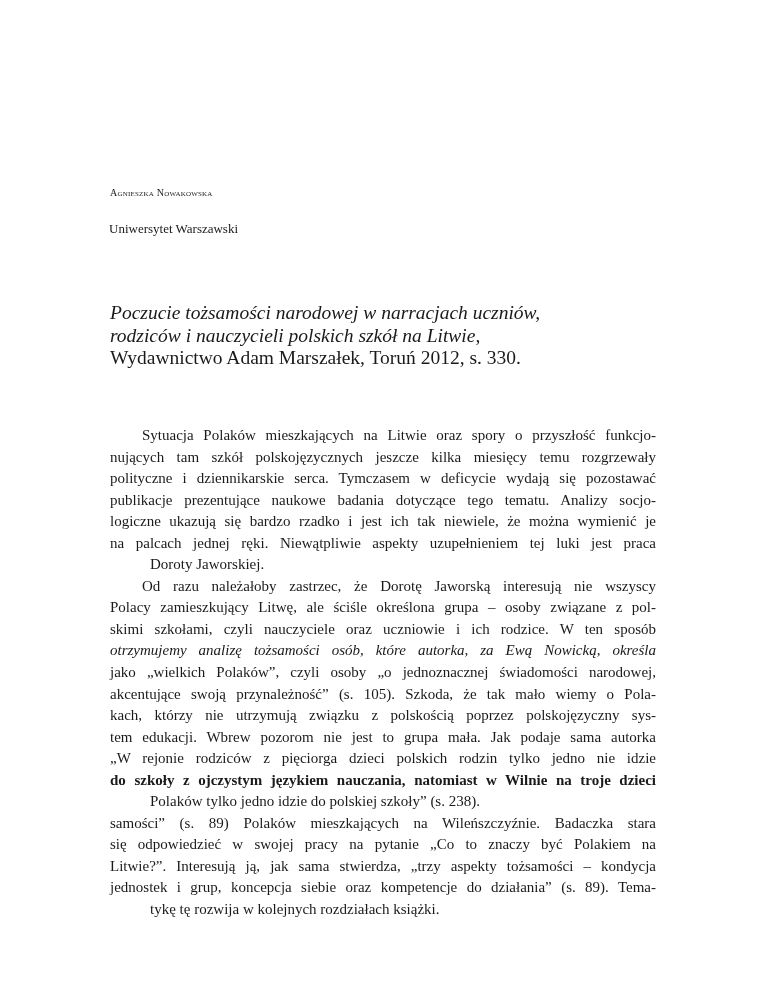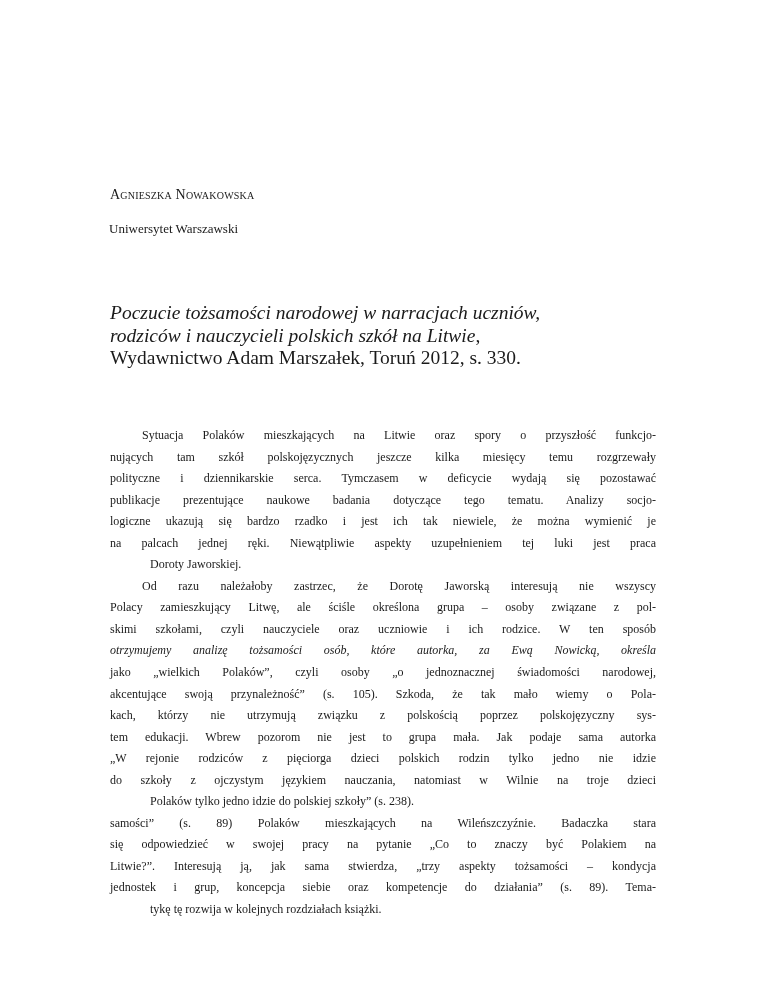--- a/index.html
+++ b/index.html
@@ -1,23 +1,23 @@
 <!DOCTYPE html>
 <html><head>
 <meta charset="utf-8">
 <style>
   html, body { margin: 0; padding: 0; background: #ffffff; }
   body { width: 768px; height: 994px; position: relative; overflow: hidden;
          font-family: "Liberation Serif", "DejaVu Serif", serif; color: #1a1a1a; }
-  .author { position: absolute; left: 110px; top: 187px; font-size: 14px; font-variant: small-caps; letter-spacing: 0.2px; }
+  .author { position: absolute; left: 110px; top: 187px; font-size: 10px; font-variant: small-caps; letter-spacing: 0.2px; }
   .affil { position: absolute; left: 109px; top: 221px; font-size: 13px; }
   .citation { position: absolute; left: 110px; top: 302px; font-size: 19.5px; line-height: 22.5px; }
   .citation .spaced { letter-spacing: 3px; }
   .citation .line { display: block; white-space: nowrap; }
-  .body { position: absolute; left: 110px; top: 425px; width: 546px; font-size: 12px; line-height: 21.55px; }
+  .body { position: absolute; left: 110px; top: 425px; width: 546px; font-size: 15px; line-height: 21.55px; }
   .body .l { display: block; text-align: justify; text-align-last: justify; white-space: nowrap; }
   .body .l.last { text-align-last: left; margin-left: 40px; }
   .body .l.ind { padding-left: 32px; }
 </style>
 </head>
 <body>
 
 <div class="author">Agnieszka Nowakowska</div>
 <div class="affil">Uniwersytet Warszawski</div>
 
@@ -37,20 +37,20 @@
     <span class="l last">Doroty Jaworskiej.</span>
     <span class="l ind" style="display: block; word-spacing: 3.88889px;">Od razu należałoby zastrzec, że Dorotę Jaworską interesują nie wszyscy</span>
     <span class="l" style="display: block; word-spacing: 1.09091px;">Polacy zamieszkujący Litwę, ale ściśle określona grupa – osoby związane z pol-</span>
     <span class="l" style="display: block; word-spacing: 3px;">skimi szkołami, czyli nauczyciele oraz uczniowie i ich rodzice. W ten sposób</span>
     <span class="l" style="display: block; word-spacing: 2.22222px; font-style: italic;">otrzymujemy analizę tożsamości osób, które autorka, za Ewą Nowicką, określa</span>
     <span class="l" style="display: block; word-spacing: 0.875px;">jako „wielkich Polaków”, czyli osoby „o jednoznacznej świadomości narodowej,</span>
     <span class="l" style="display: block; word-spacing: 1.90909px;">akcentujące swoją przynależność” (s. 105). Szkoda, że tak mało wiemy o Pola-</span>
     <span class="l" style="display: block; word-spacing: 3.11111px;">kach, którzy nie utrzymują związku z polskością poprzez polskojęzyczny sys-</span>
     <span class="l" style="display: block; word-spacing: 1.91667px;">tem edukacji. Wbrew pozorom nie jest to grupa mała. Jak podaje sama autorka</span>
     <span class="l" style="display: block; word-spacing: 2.90909px;">„W rejonie rodziców z pięciorga dzieci polskich rodzin tylko jedno nie idzie</span>
-    <span class="l" style="display: block; word-spacing: 2.45455px;">do szkoły z ojczystym językiem nauczania, natomiast w Wilnie na troje dzieci</span>
+    <span class="l" style="display: block; word-spacing: 2.45455px; font-weight: bold;">do szkoły z ojczystym językiem nauczania, natomiast w Wilnie na troje dzieci</span>
     <span class="l last">Polaków tylko jedno idzie do polskiej szkoły” (s. 238).</span>
     <span class="l" style="display: block; word-spacing: 4.75px;">samości” (s. 89) Polaków mieszkających na Wileńszczyźnie. Badaczka stara</span>
     <span class="l" style="display: block; word-spacing: 3.41667px;">się odpowiedzieć w swojej pracy na pytanie „Co to znaczy być Polakiem na</span>
     <span class="l" style="display: block; word-spacing: 1.2px;">Litwie?”. Interesują ją, jak sama stwierdza, „trzy aspekty tożsamości – kondycja</span>
     <span class="l" style="display: block; word-spacing: 0.909091px;">jednostek i grup, koncepcja siebie oraz kompetencje do działania” (s. 89). Tema-</span>
     <span class="l last">tykę tę rozwija w kolejnych rozdziałach książki.</span>
   </div>
 
 </body></html>

